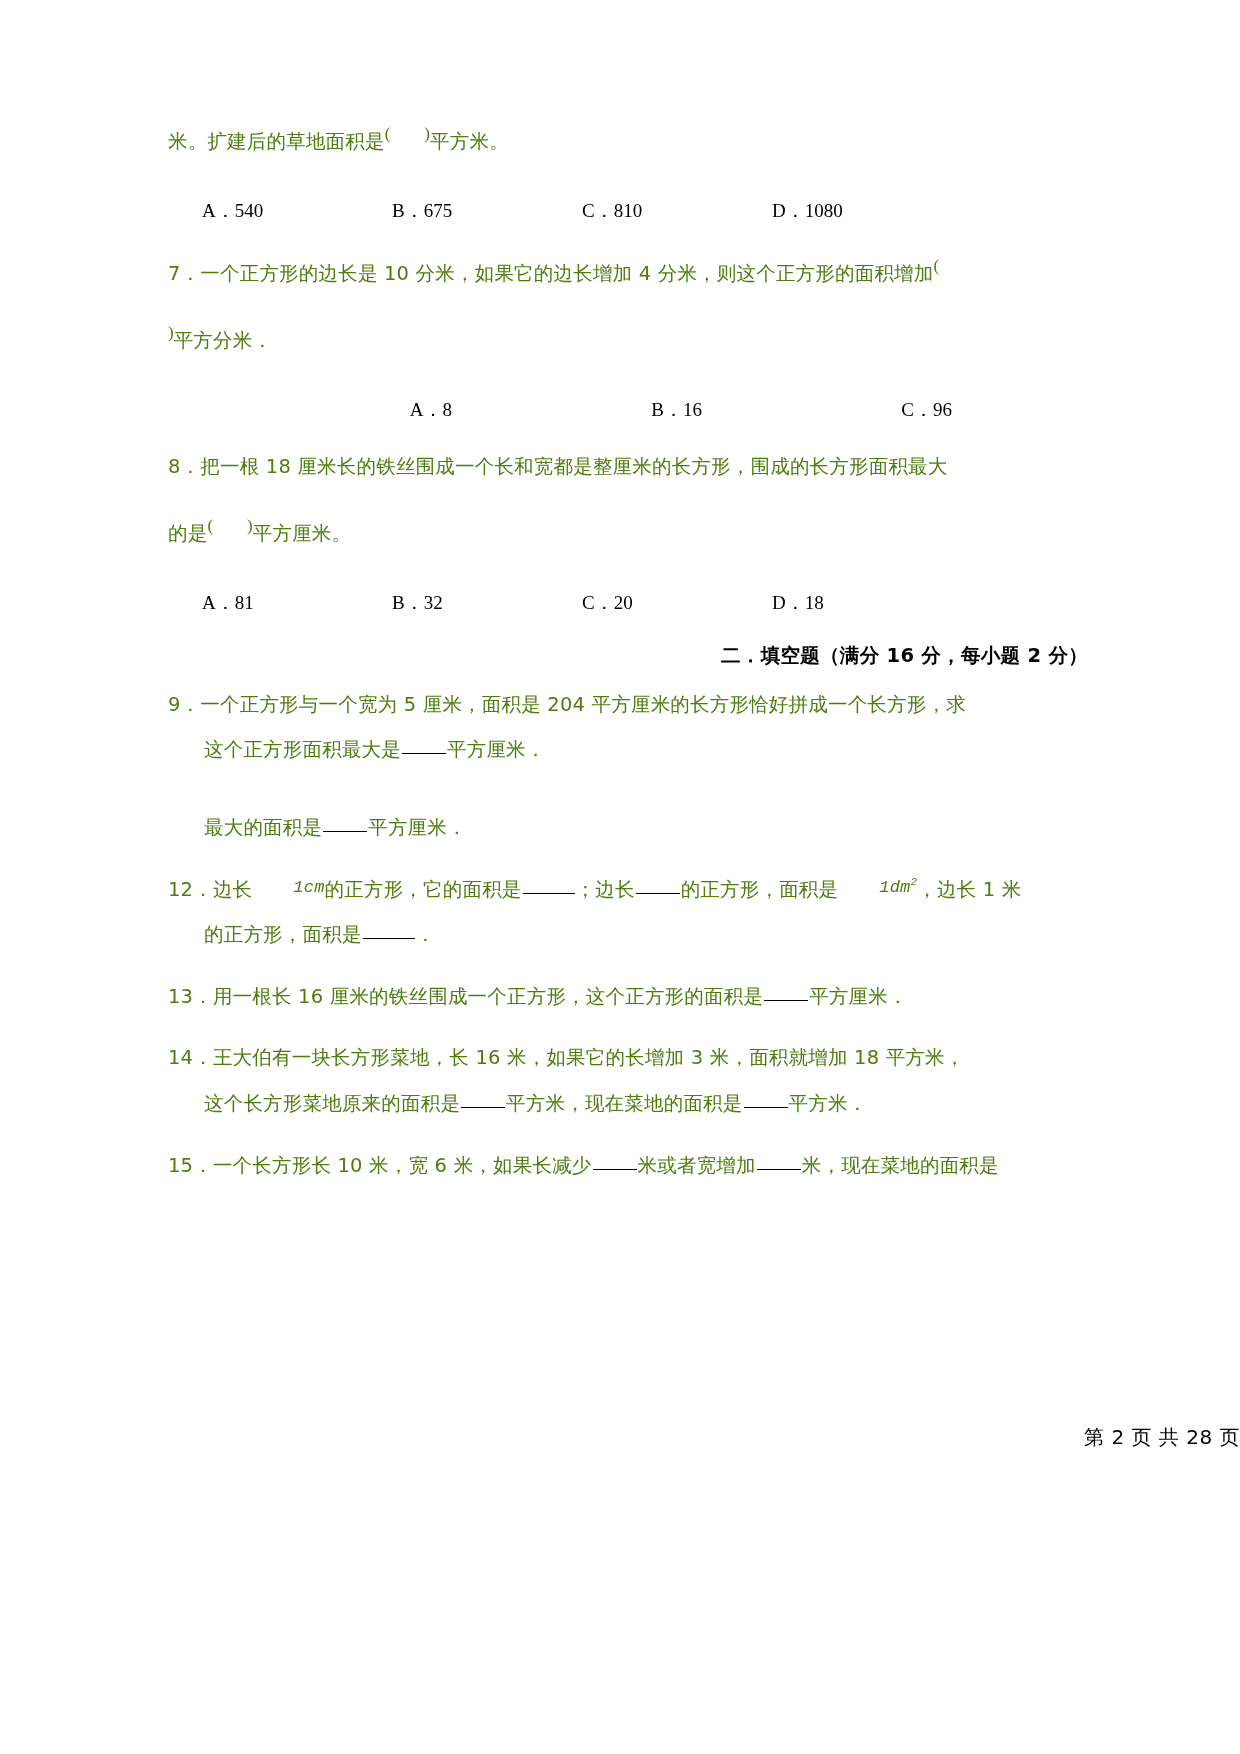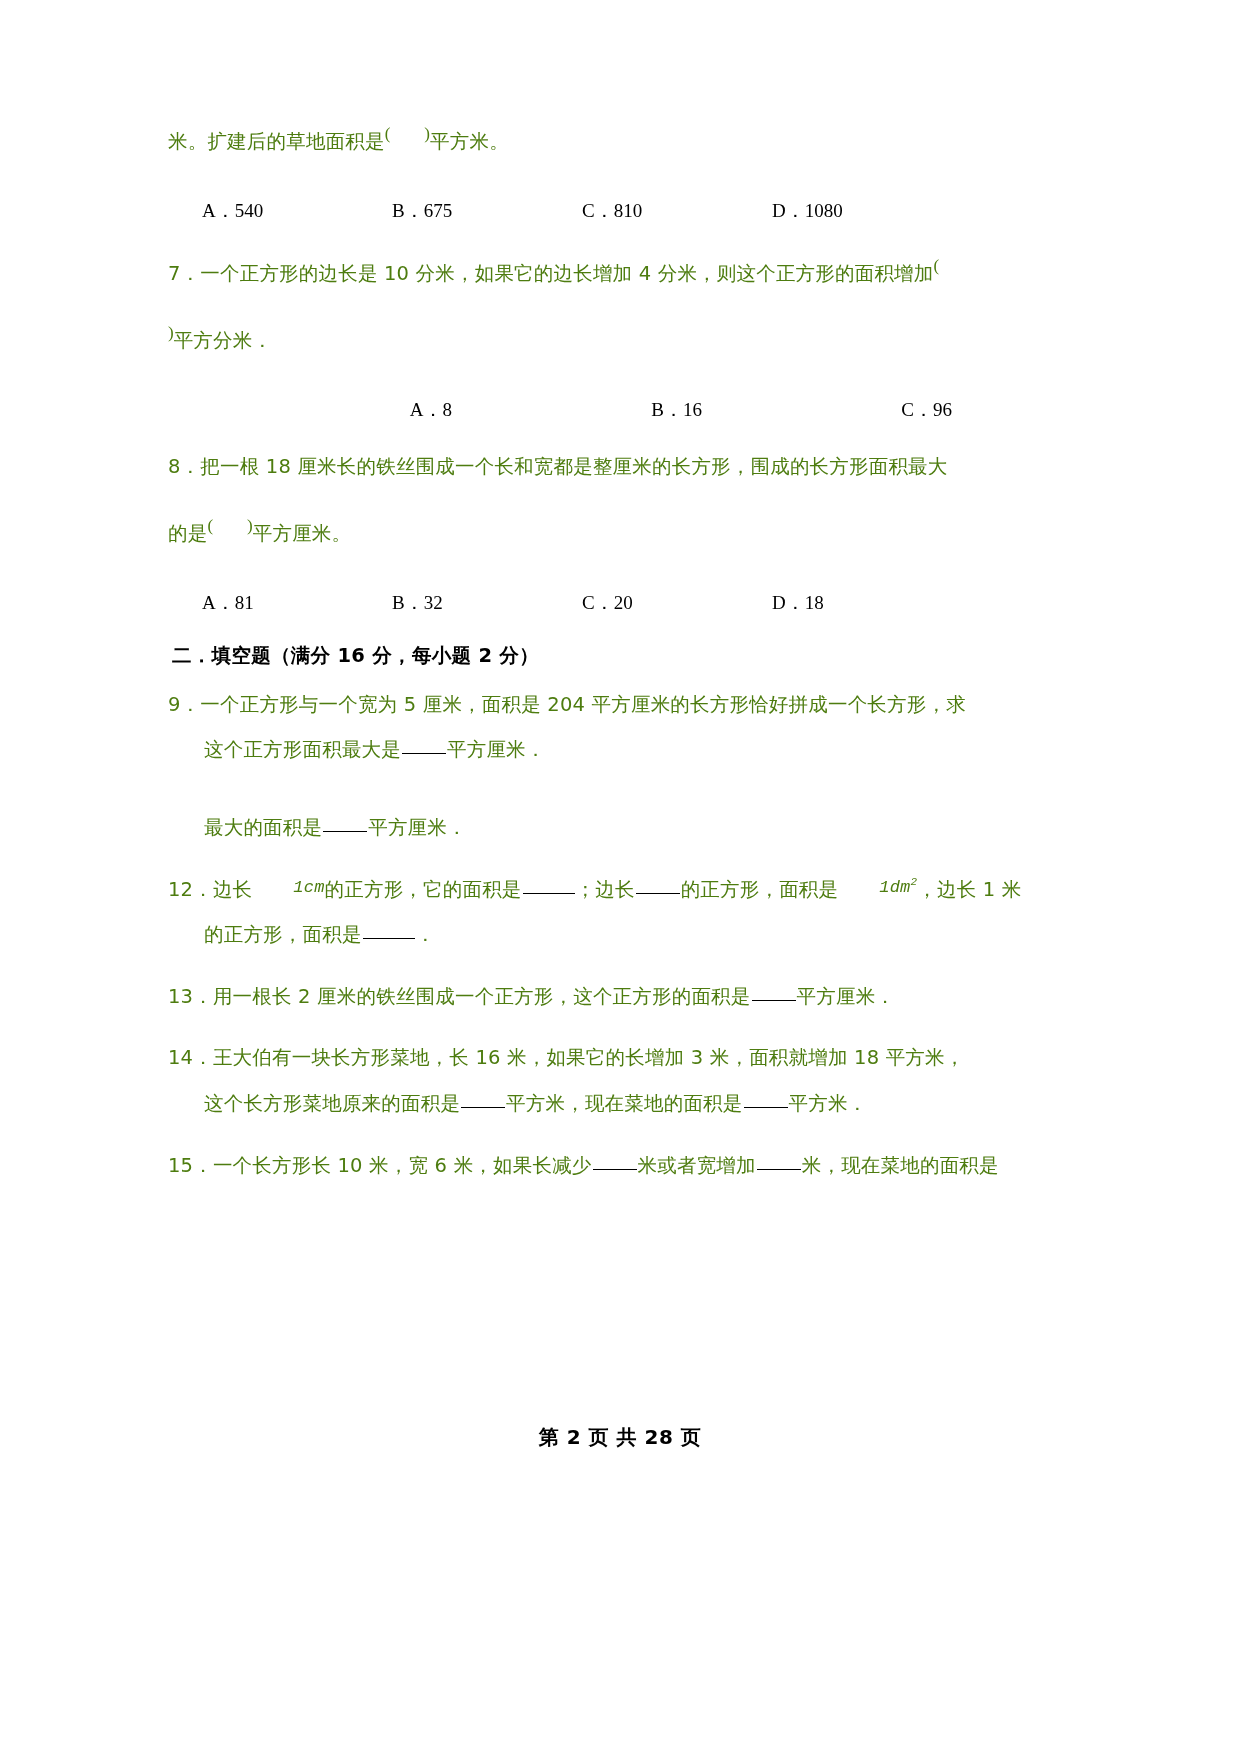--- a/index.html
+++ b/index.html
@@ -64,20 +64,21 @@
   .opts.four .opt { width: 190px; }
   .opts.three .opt { width: 250px; text-align: right; }
 
   
   .section-head {
     font-family: "DejaVu Sans", "Liberation Sans", sans-serif;
     font-weight: bold;
     font-size: 19.5px;
     margin: 26px 0 20px 4px;
     letter-spacing: 0.3px;
+    text-align: right;
   }
 
   
   .blank {
     display: inline-block;
     border-bottom: 1.6px solid #000;
     width: 44px;
     vertical-align: 2px;
     margin: 0 1px;
   }
@@ -99,23 +100,23 @@
   
   .gap-lg { height: 26px; }
   .gap-md { height: 16px; }
 
   
   .footer {
     position: absolute;
     left: 0;
     top: 1424px;
     width: 1240px;
-    text-align: center;
+    text-align: right;
     font-family: "DejaVu Sans", "Liberation Sans", sans-serif;
-    font-weight: bold;
+    font-weight: normal;
     font-size: 20px;
     letter-spacing: 0.5px;
   }
 </style>
 </head>
 <body>
 
 <div class="page">
   <div class="content">
 
@@ -196,21 +197,21 @@
     <div class="q cjk">
       <span>12．边长</span><span class="mathi">1cm</span><span>的正方形，它的面积是</span><span class="blank wide"></span><span>；边长</span><span class="blank"></span><span>的正方形，面积是</span><span class="mathi"><span>1dm</span><sup>2</sup></span><span>，边长 1 米</span>
     </div>
     <div class="q cjk contline">
       <span>的正方形，面积是</span><span class="blank wide"></span><span>．</span>
     </div>
 
     <div class="gap-md"></div>
 
     <div class="q cjk">
-      <span>13．用一根长 2 厘米的铁丝围成一个正方形，这个正方形的面积是</span><span class="blank"></span><span>平方厘米．</span>
+      <span>13．用一根长 16 厘米的铁丝围成一个正方形，这个正方形的面积是</span><span class="blank"></span><span>平方厘米．</span>
     </div>
 
     <div class="gap-md"></div>
 
     <div class="q cjk">
       <span>14．王大伯有一块长方形菜地，长 16 米，如果它的长增加 3 米，面积就增加 18 平方米，</span>
     </div>
     <div class="q cjk contline">
       <span>这个长方形菜地原来的面积是</span><span class="blank"></span><span>平方米，现在菜地的面积是</span><span class="blank"></span><span>平方米．</span>
     </div>

